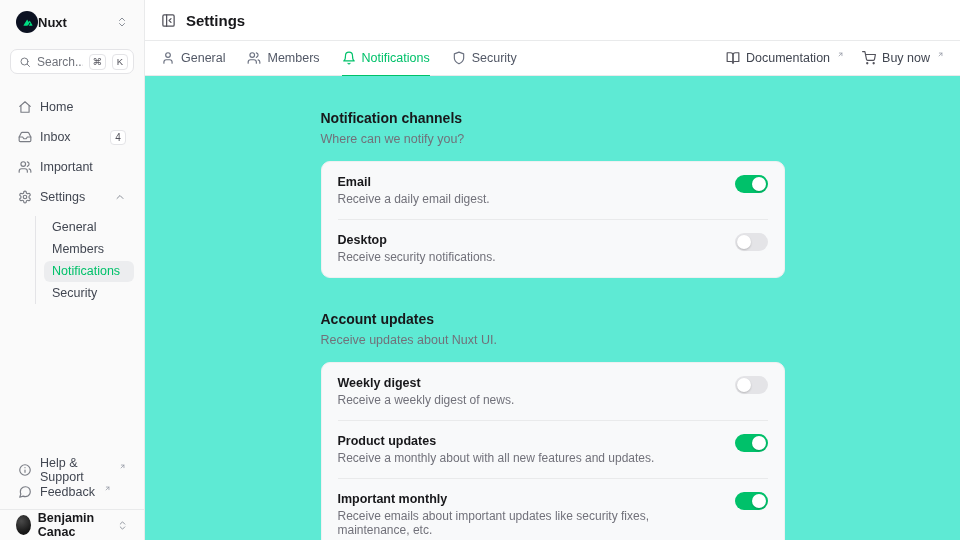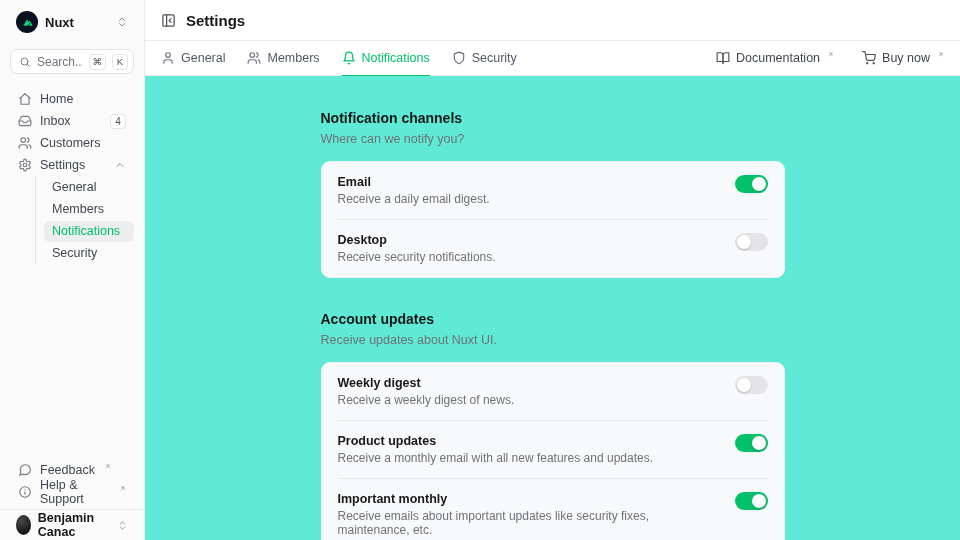--- a/index.html
+++ b/index.html
@@ -20,38 +20,38 @@
   }
   .app{display:flex;width:960px;height:540px;}
   svg{display:block;flex:none;}
 
   
   .sidebar{
     width:145px;flex:none;background:var(--sidebar-bg);
     border-right:1px solid var(--border);
     display:flex;flex-direction:column;padding:8px 10px 0 10px;
   }
-  .team-row{display:flex;align-items:center;gap:7px;padding:2px 6px;height:28px;border-radius:6px;cursor:pointer;}
+  .team-row{display:flex;align-items:center;padding:2px 6px;height:28px;border-radius:6px;cursor:pointer;}
   .logo-circle{width:22px;height:22px;border-radius:50%;background:#0B1121;display:flex;align-items:center;justify-content:center;}
   .team-name{font-weight:700;font-size:13px;color:var(--text);}
   .chev-updown{margin-left:auto;color:#8a8f98;}
   .search{
     margin-top:13px;height:25px;border:1px solid var(--border2);background:#fff;
     border-radius:7px;display:flex;align-items:center;gap:6px;padding:0 5px 0 8px;color:#7c7f87;
   }
   .search input{
     border:none;outline:none;background:transparent;min-width:0;flex:1;
     font-family:inherit;font-size:12px;color:var(--text);
   }
   .search input::placeholder{color:#70737b;}
   .kbd{
     height:16px;min-width:16px;padding:0 3px;border:1px solid var(--border2);background:#fff;
     border-radius:4px;font-size:9.5px;color:#52525B;display:flex;align-items:center;justify-content:center;
   }
-  .nav{margin-top:14px;display:flex;flex-direction:column;}
+  .nav{margin-top:22px;display:flex;flex-direction:column;gap:8px;}
   .nav-item{
     display:flex;align-items:center;gap:8px;height:22px;padding:0 8px;border-radius:6px;
     color:var(--text2);font-size:12.5px;cursor:pointer;
   }
   .nav-item .nicon{color:#7a7d85;}
   .badge{
     margin-left:auto;height:15px;min-width:16px;padding:0 4px;border:1px solid var(--border2);
     background:#fff;border-radius:4px;font-size:10px;color:#52525B;
     display:flex;align-items:center;justify-content:center;
   }
@@ -87,21 +87,21 @@
     display:flex;align-items:center;padding:0 16px;gap:22px;
   }
   .tab{
     height:100%;display:flex;align-items:center;gap:6px;position:relative;
     color:#525866;font-size:12.5px;font-weight:500;cursor:pointer;
   }
   .tab .ticon{color:#6b7180;}
   .tab.active{color:var(--primary);}
   .tab.active .ticon{color:var(--primary);}
   .tab.active::after{content:"";position:absolute;left:0;right:0;bottom:-1px;height:1.5px;background:var(--primary);}
-  .tab-actions{margin-left:auto;display:flex;align-items:center;gap:28px;}
+  .tab-actions{margin-left:auto;display:flex;align-items:center;gap:18px;}
   .action-btn{display:flex;align-items:center;gap:6px;color:var(--text2);font-size:12.5px;font-weight:500;cursor:pointer;}
   .action-btn .aicon{color:#52525B;}
 
   .content{flex:1;overflow:hidden;background:#5eead4;}
   .settings-col{width:464px;margin:34px auto 0 auto;}
   .section + .section{margin-top:33px;}
   .section-title{font-size:14px;font-weight:700;color:var(--text);}
   .section-desc{font-size:12.5px;color:var(--muted);margin-top:6px;}
   .card{
     margin-top:15px;background:var(--card-bg);border:1px solid #EFF0F1;
@@ -168,21 +168,21 @@
         <span>Inbox</span>
         <span class="badge">4</span>
       </div>
       <div class="nav-item">
         <svg class="nicon" width="14" height="14" viewBox="0 0 24 24" fill="none" stroke="currentColor" stroke-width="2" stroke-linecap="round" stroke-linejoin="round">
             <path d="M16 21v-2a4 4 0 00-4-4H6a4 4 0 00-4 4v2"></path>
             <circle cx="9" cy="7" r="4"></circle>
             <path d="M22 21v-2a4 4 0 00-3-3.87"></path>
             <path d="M16 3.13a4 4 0 010 7.75"></path>
           </svg>
-        <span>Customers</span>
+        <span>Important</span>
       </div>
       <div class="nav-item">
         <svg class="nicon" width="14" height="14" viewBox="0 0 24 24" fill="none" stroke="currentColor" stroke-width="2" stroke-linecap="round" stroke-linejoin="round">
             <path d="M12.22 2h-.44a2 2 0 00-2 2v.18a2 2 0 01-1 1.73l-.43.25a2 2 0 01-2 0l-.15-.08a2 2 0 00-2.73.73l-.22.38a2 2 0 00.73 2.73l.15.1a2 2 0 011 1.72v.51a2 2 0 01-1 1.74l-.15.09a2 2 0 00-.73 2.73l.22.38a2 2 0 002.73.73l.15-.08a2 2 0 012 0l.43.25a2 2 0 011 1.73V20a2 2 0 002 2h.44a2 2 0 002-2v-.18a2 2 0 011-1.73l.43-.25a2 2 0 012 0l.15.08a2 2 0 002.73-.73l.22-.39a2 2 0 00-.73-2.73l-.15-.08a2 2 0 01-1-1.74v-.5a2 2 0 011-1.74l.15-.09a2 2 0 00.73-2.73l-.22-.38a2 2 0 00-2.73-.73l-.15.08a2 2 0 01-2 0l-.43-.25a2 2 0 01-1-1.73V4a2 2 0 00-2-2z"></path>
             <circle cx="12" cy="12" r="3"></circle>
           </svg>
         <span>Settings</span>
         <svg class="nav-chevron" width="12" height="12" viewBox="0 0 24 24" fill="none" stroke="currentColor" stroke-width="2" stroke-linecap="round" stroke-linejoin="round">
             <path d="M18 15l-6-6-6 6"></path>
           </svg>
@@ -199,34 +199,34 @@
           </li>
         <li class="sub-item">
             <span>Security</span>
           </li>
       </ul>
     </nav>
 
     <div class="sidebar-footer">
       <div class="nav-item">
         <svg class="nicon" width="14" height="14" viewBox="0 0 24 24" fill="none" stroke="currentColor" stroke-width="2" stroke-linecap="round" stroke-linejoin="round">
-            <path d="M21 11.5a8.38 8.38 0 01-.9 3.8 8.5 8.5 0 01-7.6 4.7 8.38 8.38 0 01-3.8-.9L3 21l1.9-5.7a8.38 8.38 0 01-.9-3.8 8.5 8.5 0 014.7-7.6 8.38 8.38 0 013.8-.9h.5a8.48 8.48 0 018 8z"></path>
-          </svg>
-        <span>Feedback</span>
-        <svg class="ext-arrow" width="7" height="7" viewBox="0 0 24 24" fill="none" stroke="currentColor" stroke-width="2.5" stroke-linecap="round" stroke-linejoin="round">
-            <path d="M7 17L17 7M8 7h9v9"></path>
-          </svg>
-      </div>
-      <div class="nav-item">
-        <svg class="nicon" width="14" height="14" viewBox="0 0 24 24" fill="none" stroke="currentColor" stroke-width="2" stroke-linecap="round" stroke-linejoin="round">
             <circle cx="12" cy="12" r="9"></circle>
             <line x1="12" y1="16" x2="12" y2="12"></line>
             <line x1="12" y1="8" x2="12.01" y2="8"></line>
           </svg>
         <span>Help &amp; Support</span>
+        <svg class="ext-arrow" width="7" height="7" viewBox="0 0 24 24" fill="none" stroke="currentColor" stroke-width="2.5" stroke-linecap="round" stroke-linejoin="round">
+            <path d="M7 17L17 7M8 7h9v9"></path>
+          </svg>
+      </div>
+      <div class="nav-item">
+        <svg class="nicon" width="14" height="14" viewBox="0 0 24 24" fill="none" stroke="currentColor" stroke-width="2" stroke-linecap="round" stroke-linejoin="round">
+            <path d="M21 11.5a8.38 8.38 0 01-.9 3.8 8.5 8.5 0 01-7.6 4.7 8.38 8.38 0 01-3.8-.9L3 21l1.9-5.7a8.38 8.38 0 01-.9-3.8 8.5 8.5 0 014.7-7.6 8.38 8.38 0 013.8-.9h.5a8.48 8.48 0 018 8z"></path>
+          </svg>
+        <span>Feedback</span>
         <svg class="ext-arrow" width="7" height="7" viewBox="0 0 24 24" fill="none" stroke="currentColor" stroke-width="2.5" stroke-linecap="round" stroke-linejoin="round">
             <path d="M7 17L17 7M8 7h9v9"></path>
           </svg>
       </div>
     </div>
 
     <div class="user-row">
       <span class="avatar"></span>
       <span class="user-name">Benjamin Canac</span>
       <svg class="chev-updown" width="11" height="11" viewBox="0 0 24 24" fill="none" stroke="currentColor" stroke-width="2" stroke-linecap="round" stroke-linejoin="round">
@@ -337,21 +337,21 @@
               <div class="row-texts">
                 <div class="row-label">Weekly digest</div>
                 <div class="row-desc">Receive a weekly digest of news.</div>
               </div>
               <div class="toggle"></div>
             </div>
             <div class="row-divider"></div>
             <div class="card-row">
               <div class="row-texts">
                 <div class="row-label">Product updates</div>
-                <div class="row-desc">Receive a monthly email with all new features and updates.</div>
+                <div class="row-desc">Receive a monthly about with all new features and updates.</div>
               </div>
               <div class="toggle on"></div>
             </div>
             <div class="row-divider"></div>
             <div class="card-row">
               <div class="row-texts">
                 <div class="row-label">Important monthly</div>
                 <div class="row-desc">Receive emails about important updates like security fixes, maintenance, etc.</div>
               </div>
               <div class="toggle on"></div>

